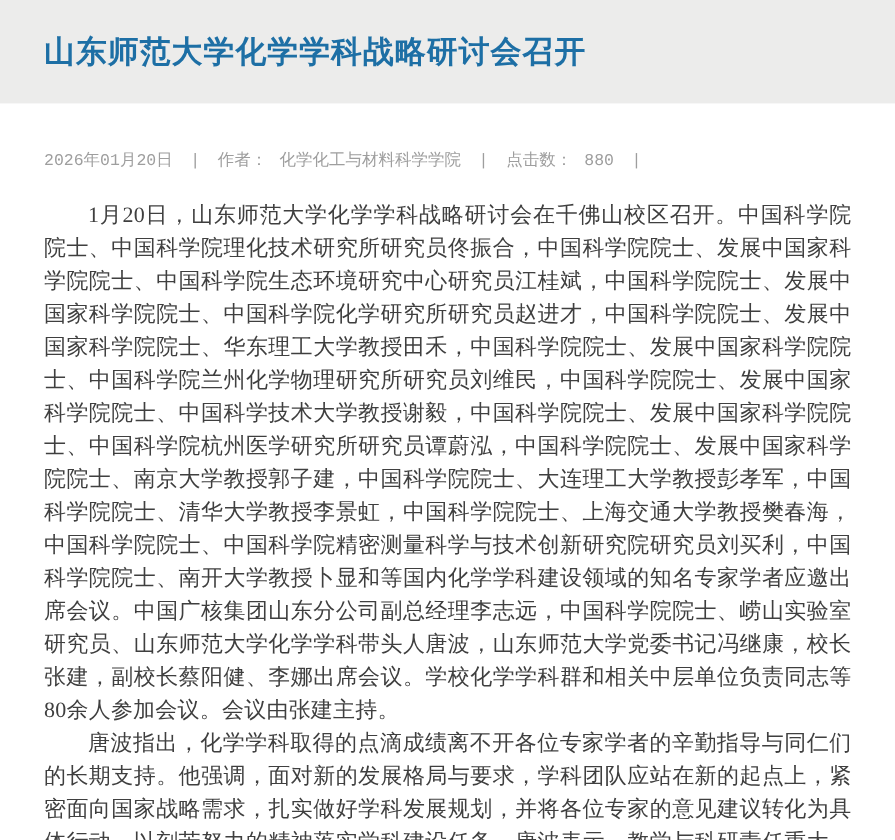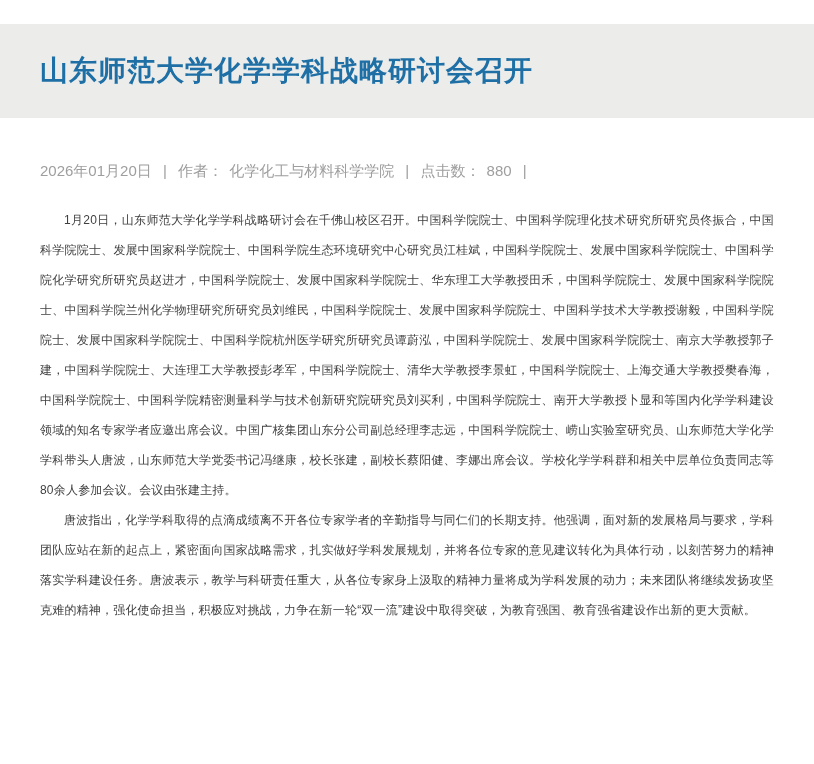--- a/index.html
+++ b/index.html
@@ -16,56 +16,57 @@
     overflow: hidden;
   }
   .article-header {
     box-sizing: border-box;
     width: 814px;
     height: 94px;
     background: #ececeb;
     display: flex;
     align-items: center;
     padding: 0 40px;
-    margin-top: 24px;
   }
   .article-title {
     margin: 0;
     font-size: 28px;
     font-weight: 600;
     letter-spacing: 1px;
     color: #1d6fa5;
     white-space: nowrap;
   }
   .article-main {
     box-sizing: border-box;
     padding: 0 40px;
   }
   .article-meta {
     margin-top: 44px;
     font-size: 15px;
     line-height: 17px;
     color: #9e9e9e;
     white-space: nowrap;
+    font-family: Liberation Mono, monospace;
   }
   .article-meta .sep {
     margin: 0 7px;
     color: #9e9e9e;
   }
   .article-meta .label {
     margin-right: 2px;
   }
   .para {
     margin: 0;
-    font-size: 12px;
+    font-size: 20px;
     line-height: 30px;
     color: #3f3f3f;
     text-align: justify;
     text-indent: 2em;
     letter-spacing: 0.2px;
+    font-family: Liberation Serif, serif;
   }
   .para-first {
     margin-top: 26px;
   }
   .para-second {
   }
 </style>
 </head>
 <body>
 

